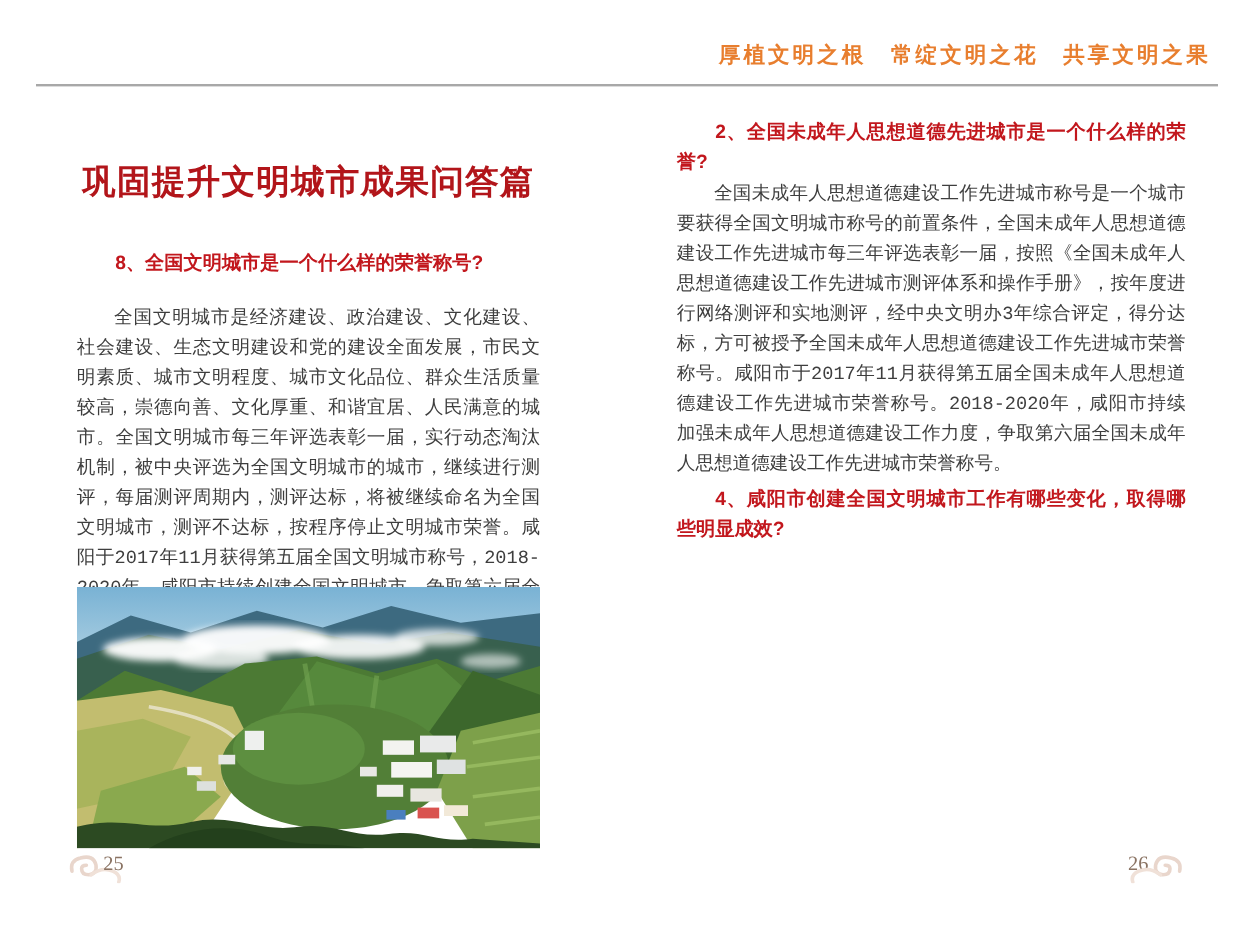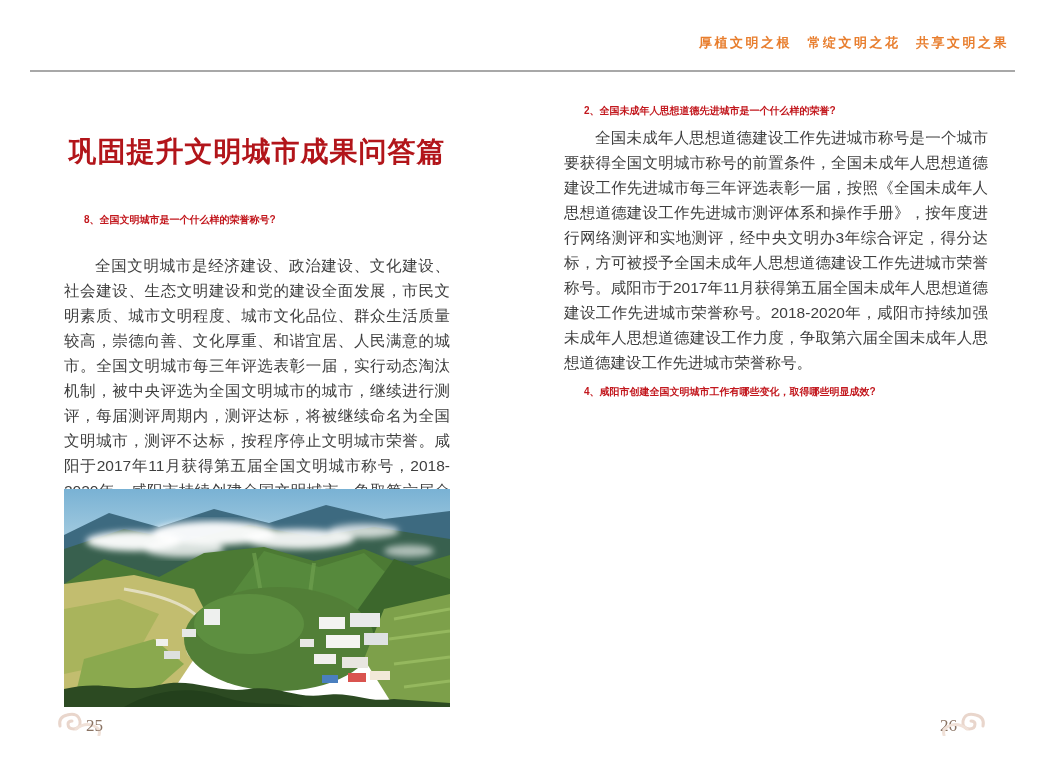--- a/index.html
+++ b/index.html
@@ -22,47 +22,47 @@
     border-left:2px solid #c02128;border-bottom:2px solid #c02128;border-radius:0 0 0 10px;
     transform:rotate(12deg);
   }
   .logo-text{display:flex;flex-direction:column;}
   .logo-title{
     color:#c02128;font-weight:bold;font-size:15px;letter-spacing:3px;
     font-family:"Liberation Serif","DejaVu Serif",serif;
   }
   .logo-sub{color:#9a9a9a;font-size:7px;letter-spacing:1.2px;margin-top:2px;}
   .slogan{
-    position:absolute;right:6px;top:16px;color:#e87e2e;font-size:13px;font-weight:bold;
+    position:absolute;right:6px;top:16px;color:#e87e2e;font-size:18px;font-weight:bold;
     font-family:"DejaVu Serif","Liberation Serif",serif;letter-spacing:2.5px;
   }
   .header-rule{position:absolute;left:30px;right:30px;top:70px;height:2px;background:#a8a8a8;}
   
   .page-left{position:absolute;left:64px;top:95px;width:386px;height:620px;}
   .page-right{position:absolute;left:564px;top:98px;width:424px;height:620px;}
   .section-title{
     margin-top:40px;text-align:center;color:#b2151a;font-weight:bold;font-size:28px;
     letter-spacing:1px;line-height:34px;
   }
   .q-head{
-    color:#c2171d;font-weight:bold;font-size:10px;line-height:25px;
+    color:#c2171d;font-weight:bold;font-size:16px;line-height:25px;
     text-indent:2em;text-align:justify;margin:0;
   }
   .q-head.first-left{margin-top:38px;}
   .answer{
     color:#3e3e3e;font-size:15.5px;line-height:25px;text-indent:2em;
-    text-align:justify;margin:21px 0 0 0;
+    text-align:justify;margin:21px 0 0 0;font-family:Liberation Mono, monospace;
   }
   .answer.tight{margin-top:2px;}
   .q-block{margin-top:4px;}
   
   .photo{position:absolute;left:0;top:394px;width:386px;height:218px;overflow:hidden;}
   
   .footer{
-    position:absolute;top:710px;display:flex;align-items:flex-end;gap:2px;
+    position:absolute;top:710px;display:flex;align-items:flex-start;gap:2px;
     color:#8a7363;font-size:17px;font-family:"Liberation Serif","DejaVu Serif",serif;
   }
   .footer-left{left:56px;}
   .footer-right{right:58px;}
   .orn{display:block;}
   .orn.mirror{transform:scaleX(-1);}
 </style>
 </head>
 <body>
 

